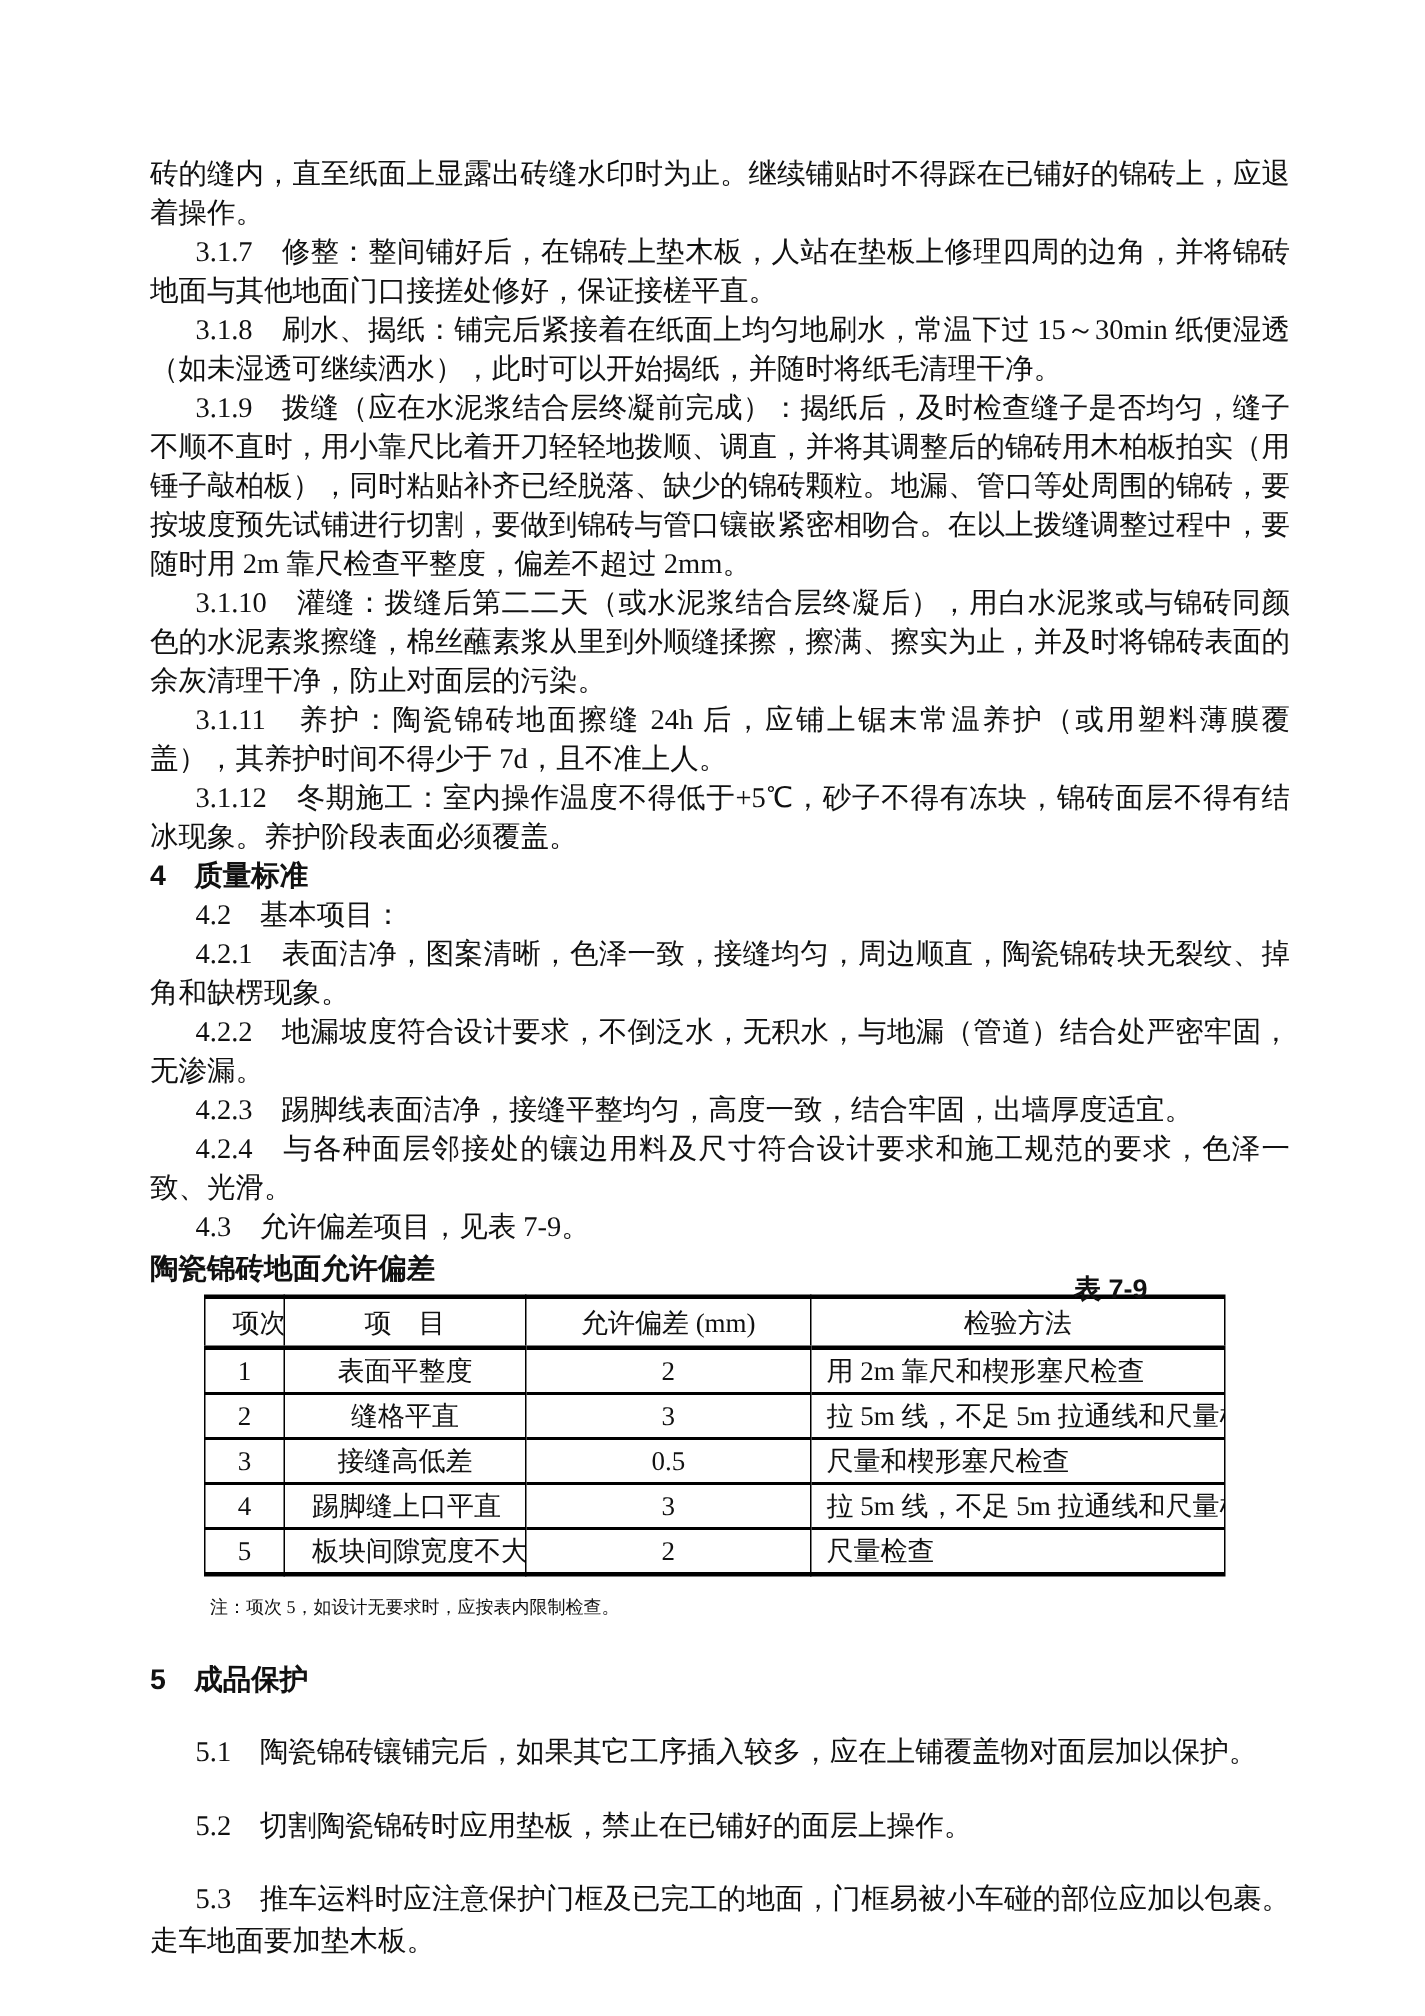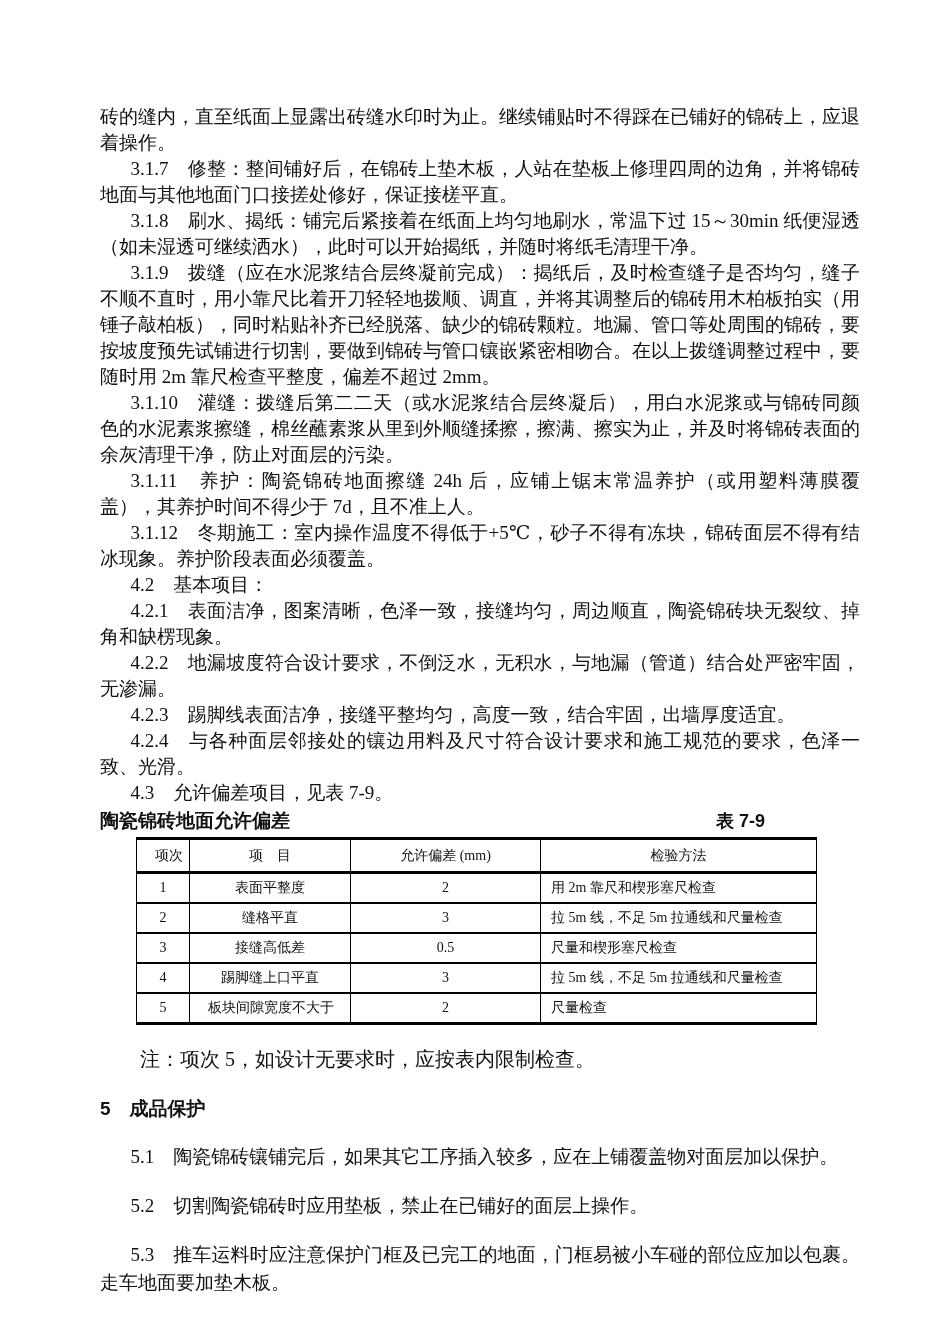--- a/index.html
+++ b/index.html
@@ -17,20 +17,21 @@
     font-family: "Liberation Serif", "DejaVu Serif", serif;
     font-size: 19px;
     line-height: 26px;
     color: #111111;
     overflow: hidden;
   }
   p.para {
     margin: 0;
     text-indent: 1.6em;
     text-align: justify;
+    font-family: Liberation Serif, serif;
   }
   p.para.no-indent {
     text-indent: 0;
   }
   h2.sec {
     font-family: "Liberation Sans", "DejaVu Sans", sans-serif;
     font-size: 19px;
     line-height: 26px;
     font-weight: bold;
     margin: 0;
@@ -43,79 +44,80 @@
     margin-top: 2px;
     text-align: left;
     font-family: "Liberation Sans", "DejaVu Sans", sans-serif;
     font-weight: bold;
     font-size: 19px;
     line-height: 26px;
   }
   .table-caption .tag {
     position: absolute;
     right: 95px;
-    top: 0;
+    top: 12px;
     font-size: 18px;
   }
   table.dev {
     border-collapse: collapse;
     table-layout: fixed;
     width: 680px;
     margin: 3px 0 0 36px;
     border-top: 3px solid #000;
     border-bottom: 3px solid #000;
     border-left: 1px solid #000;
     border-right: 1px solid #000;
   }
   table.dev th, table.dev td {
     border-left: 1px solid #000;
     border-right: 1px solid #000;
     font-weight: normal;
-    font-size: 14px;
+    font-size: 18px;
     padding: 0 18px;
     height: 28px;
     text-align: center;
     vertical-align: middle;
     white-space: nowrap;
     overflow: hidden;
   }
   table.dev thead th {
     height: 31px;
     border-bottom: 3px solid #000;
   }
   table.dev tbody td {
     border-top: 2px solid #000;
   }
   table.dev td.method {
     text-align: left;
     padding-left: 10px;
   }
   .note {
-    margin: 23px 0 0 40px;
-    font-size: 20px;
+    margin: 9px 0 0 40px;
+    font-size: 12px;
     line-height: 22px;
   }
   .sec5-block p.para {
     line-height: 28px;
     margin-top: 21px;
   }
 </style>
 </head>
 <body>
 
 <div class="page">
 
   <p class="para no-indent">砖的缝内，直至纸面上显露出砖缝水印时为止。继续铺贴时不得踩在已铺好的锦砖上，应退着操作。</p>
   <p class="para">3.1.7　修整：整间铺好后，在锦砖上垫木板，人站在垫板上修理四周的边角，并将锦砖地面与其他地面门口接搓处修好，保证接槎平直。</p>
   <p class="para">3.1.8　刷水、揭纸：铺完后紧接着在纸面上均匀地刷水，常温下过 15～30min 纸便湿透（如未湿透可继续洒水），此时可以开始揭纸，并随时将纸毛清理干净。</p>
   <p class="para">3.1.9　拨缝（应在水泥浆结合层终凝前完成）：揭纸后，及时检查缝子是否均匀，缝子不顺不直时，用小靠尺比着开刀轻轻地拨顺、调直，并将其调整后的锦砖用木柏板拍实（用锤子敲柏板），同时粘贴补齐已经脱落、缺少的锦砖颗粒。地漏、管口等处周围的锦砖，要按坡度预先试铺进行切割，要做到锦砖与管口镶嵌紧密相吻合。在以上拨缝调整过程中，要随时用 2m 靠尺检查平整度，偏差不超过 2mm。</p>
   <p class="para">3.1.10　灌缝：拨缝后第二二天（或水泥浆结合层终凝后），用白水泥浆或与锦砖同颜色的水泥素浆擦缝，棉丝蘸素浆从里到外顺缝揉擦，擦满、擦实为止，并及时将锦砖表面的余灰清理干净，防止对面层的污染。</p>
   <p class="para">3.1.11　养护：陶瓷锦砖地面擦缝 24h 后，应铺上锯末常温养护（或用塑料薄膜覆盖），其养护时间不得少于 7d，且不准上人。</p>
   <p class="para">3.1.12　冬期施工：室内操作温度不得低于+5℃，砂子不得有冻块，锦砖面层不得有结冰现象。养护阶段表面必须覆盖。</p>
 
+  <h2 class="sec">4　质量标准</h2>
   <p class="para">4.2　基本项目：</p>
   <p class="para">4.2.1　表面洁净，图案清晰，色泽一致，接缝均匀，周边顺直，陶瓷锦砖块无裂纹、掉角和缺楞现象。</p>
   <p class="para">4.2.2　地漏坡度符合设计要求，不倒泛水，无积水，与地漏（管道）结合处严密牢固，无渗漏。</p>
   <p class="para">4.2.3　踢脚线表面洁净，接缝平整均匀，高度一致，结合牢固，出墙厚度适宜。</p>
   <p class="para">4.2.4　与各种面层邻接处的镶边用料及尺寸符合设计要求和施工规范的要求，色泽一致、光滑。</p>
   <p class="para">4.3　允许偏差项目，见表 7-9。</p>
 
   <div class="table-caption">
     <span>陶瓷锦砖地面允许偏差</span>
     <span class="tag">表 7-9</span>

